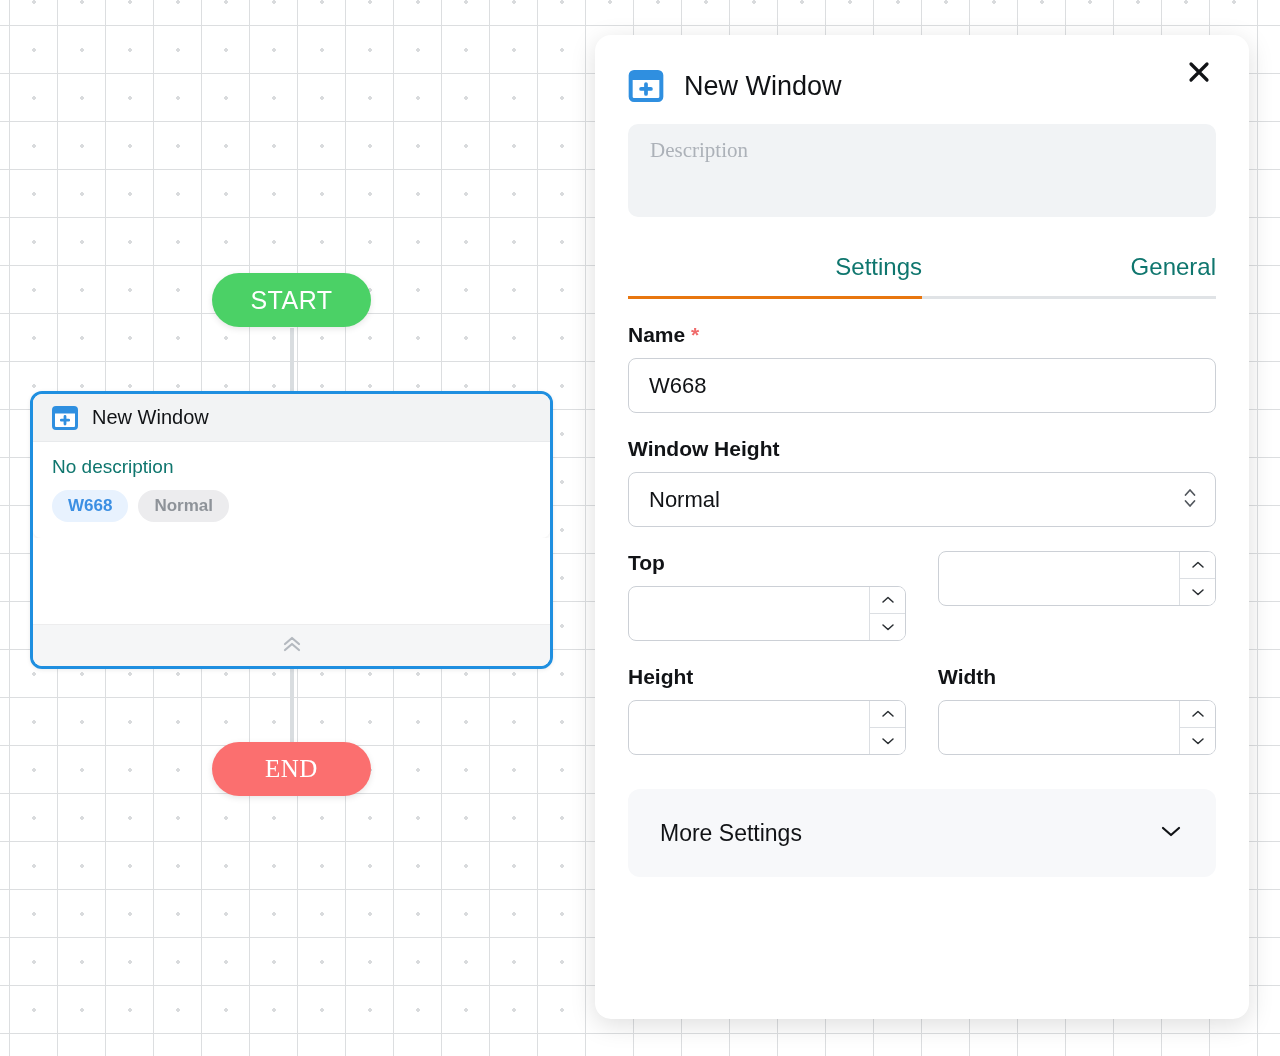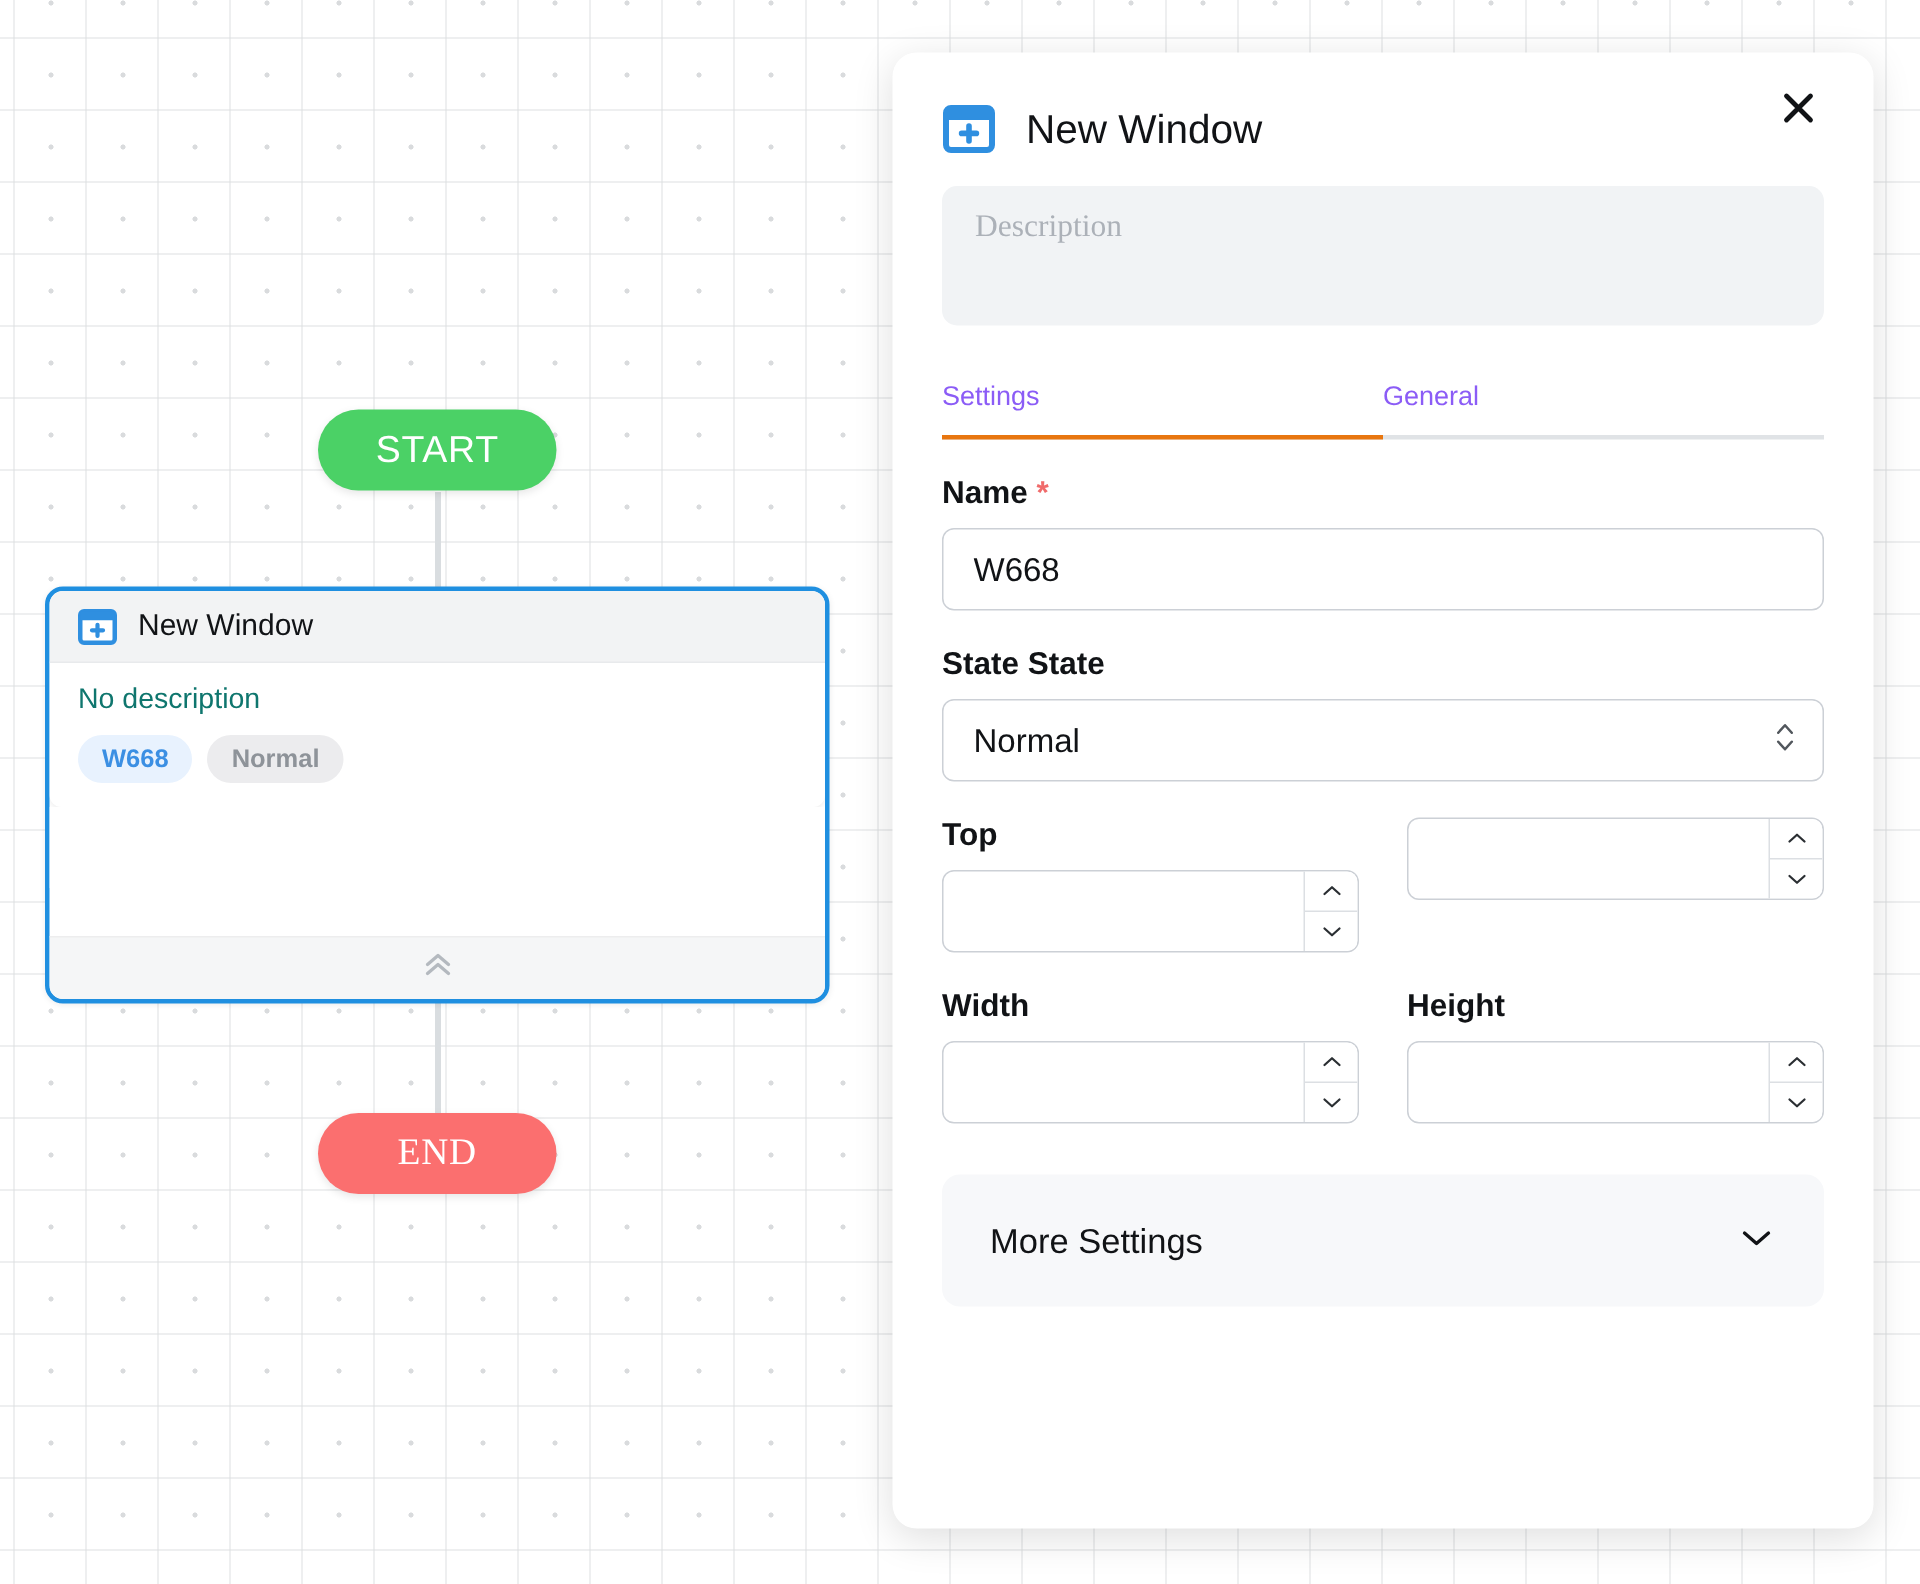--- a/index.html
+++ b/index.html
@@ -147,23 +147,23 @@
   #desc-box::placeholder { color: #acb1b8; }
 
   #tabs {
     margin-top: 22px;
     display: flex;
     border-bottom: 3px solid #e0e3e6;
     position: relative;
   }
   .tab {
     flex: 1;
-    text-align: left;
-    font-size: 18px;
-    color: #8b5cf6;
+    text-align: right;
+    font-size: 24px;
+    color: #0f766e;
     padding: 10px 0 15px 0;
     cursor: pointer;
     position: relative;
   }
   .tab.active::after {
     content: "";
     position: absolute; left: 0; right: 0; bottom: -3px;
     height: 3px; background: #e8760f;
   }
 
@@ -308,21 +308,21 @@
 
   <div class="field">
     <label class="field-label">
       <span>Name</span>
       <span class="req">*</span>
     </label>
     <input class="text-input" type="text" value="W668" style="">
   </div>
 
   <div class="field">
-    <label class="field-label">State State</label>
+    <label class="field-label">Window Height</label>
     <div class="select-wrap">
       <input class="select-input" type="text" readonly="" value="Normal" style="">
       <span class="select-chev">
         <svg width="16" height="26" viewBox="0 0 16 26">
           <path d="M3.5 10 L8 5 L12.5 10 M3.5 16 L8 21 L12.5 16" fill="none" stroke="#52575d" stroke-width="1.7" stroke-linecap="round" stroke-linejoin="round"></path>
         </svg>
       </span>
     </div>
   </div>
 
@@ -368,21 +368,21 @@
                 </svg>
             </span>
           </button>
         </div>
       </div>
     </div>
   </div>
 
   <div class="row2">
     <div class="col">
-      <label class="field-label">Width</label>
+      <label class="field-label">Height</label>
       <div class="num-wrap">
         <input class="num-input" type="text" value="" style="">
         <div class="spin">
           <button class="spin-btn">
             <span>
               <svg width="14" height="10" viewBox="0 0 14 10">
                   <path d="M2 7 L7 2.5 L12 7" fill="none" stroke="#2b2f33" stroke-width="1.5" stroke-linecap="round" stroke-linejoin="round"></path>
                 </svg>
             </span>
           </button>
@@ -391,21 +391,21 @@
               <svg width="14" height="10" viewBox="0 0 14 10">
                   <path d="M2 3 L7 7.5 L12 3" fill="none" stroke="#2b2f33" stroke-width="1.5" stroke-linecap="round" stroke-linejoin="round"></path>
                 </svg>
             </span>
           </button>
         </div>
       </div>
     </div>
 
     <div class="col">
-      <label class="field-label">Height</label>
+      <label class="field-label">Width</label>
       <div class="num-wrap">
         <input class="num-input" type="text" value="" style="">
         <div class="spin">
           <button class="spin-btn">
             <span>
               <svg width="14" height="10" viewBox="0 0 14 10">
                   <path d="M2 7 L7 2.5 L12 7" fill="none" stroke="#2b2f33" stroke-width="1.5" stroke-linecap="round" stroke-linejoin="round"></path>
                 </svg>
             </span>
           </button>

